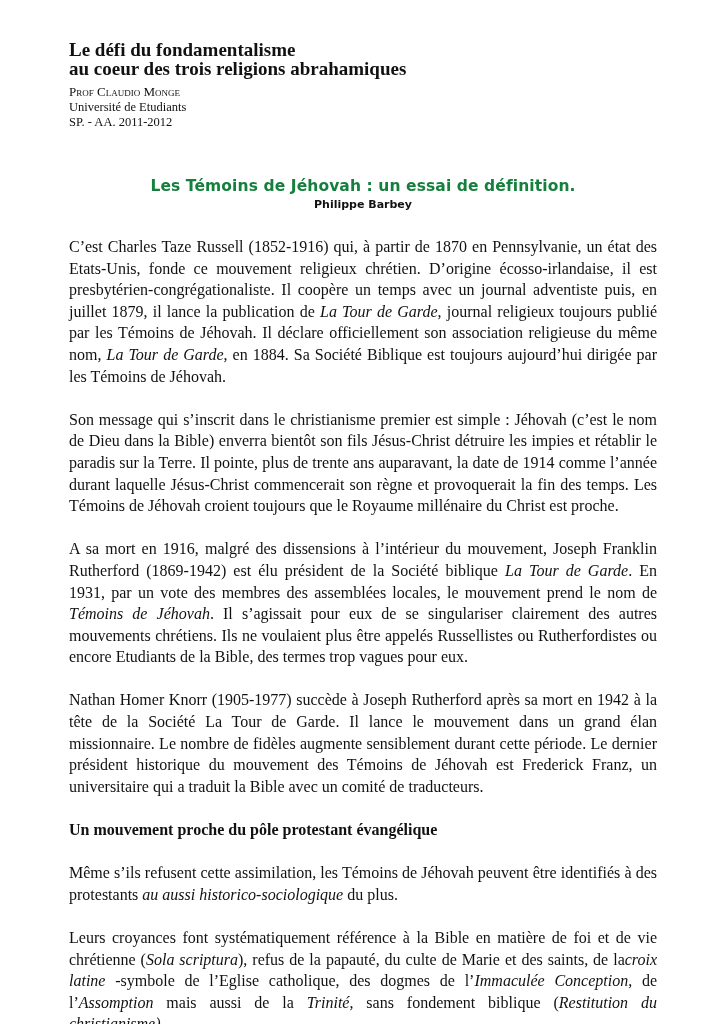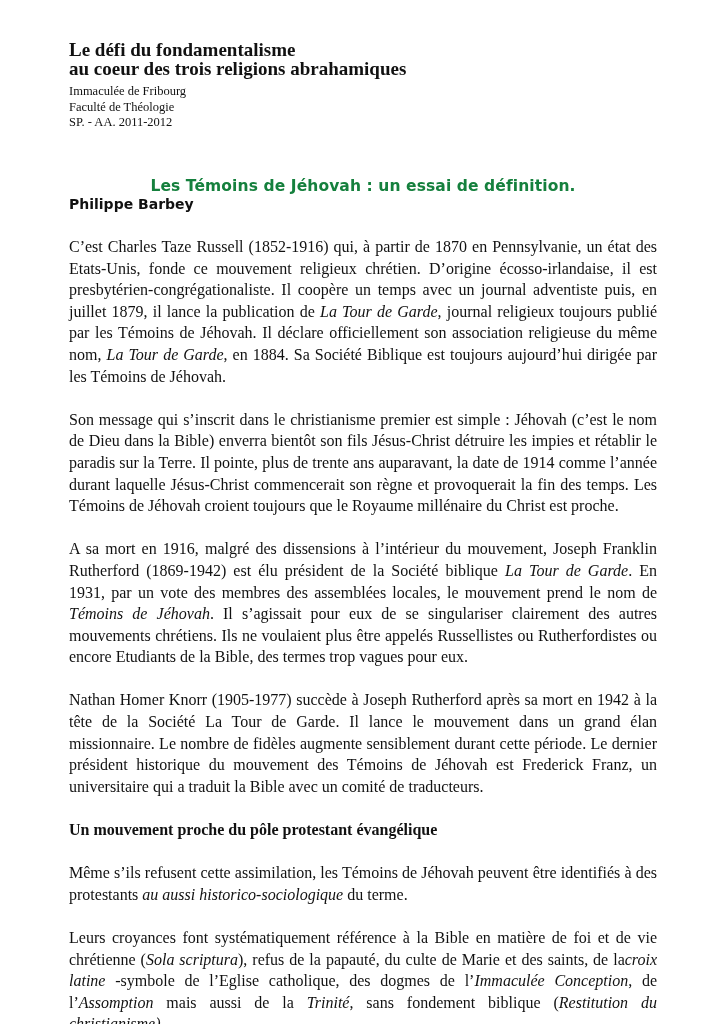--- a/index.html
+++ b/index.html
@@ -49,23 +49,24 @@
       color: #15803d;
       margin: 0;
       line-height: 20px;
       letter-spacing: 0.1px;
     }
     .doc-author {
       position: absolute;
       left: 0;
       top: 157px;
       width: 588px;
+      text-align: center;
       font-family: "DejaVu Sans", sans-serif;
       font-weight: bold;
-      font-size: 14px;
+      font-size: 11px;
       color: #111111;
       line-height: 15px;
     }
     .body-text {
       position: absolute;
       left: 0;
       top: 196px;
       width: 588px;
       font-family: "Liberation Serif", serif;
       font-size: 16px;
@@ -83,37 +84,37 @@
     em { font-style: italic; margin-top: 40px; }
   </style>
 </head>
 <body>
 
 <div class="page">
   <div>
     <div class="course-title">Le défi du fondamentalisme</div>
     <div class="course-title">au coeur des trois religions abrahamiques</div>
     <div class="meta">
-      <div>Immaculée de Fribourg</div>
-      <div>Faculté de Théologie</div>
+      <div class="prof">Prof Claudio Monge</div>
+      <div>Université de Etudiants</div>
       <div>SP. - AA. 2011-2012</div>
     </div>
   </div>
 
   <h1 class="doc-title">Les Témoins de Jéhovah : un essai de définition.</h1>
   <div class="doc-author">Philippe Barbey</div>
 
   <div class="body-text">
     <p><span>C’est Charles Taze Russell (1852-1916) qui, à partir de 1870 en Pennsylvanie, un état des Etats-Unis, fonde ce mouvement religieux chrétien. D’origine écosso-irlandaise, il est presbytérien-congrégationaliste. Il coopère un temps avec un journal adventiste puis, en juillet 1879, il lance la publication de </span><em>La Tour de Garde</em><span>, journal religieux toujours publié par les Témoins de Jéhovah. Il déclare officiellement son association religieuse du même nom, </span><em>La Tour de Garde</em><span>, en 1884. Sa Société Biblique est toujours aujourd’hui dirigée par les Témoins de Jéhovah.</span></p>
 
     <p>Son message qui s’inscrit dans le christianisme premier est simple : Jéhovah (c’est le nom de Dieu dans la Bible) enverra bientôt son fils Jésus-Christ détruire les impies et rétablir le paradis sur la Terre. Il pointe, plus de trente ans auparavant, la date de 1914 comme l’année durant laquelle Jésus-Christ commencerait son règne et provoquerait la fin des temps. Les Témoins de Jéhovah croient toujours que le Royaume millénaire du Christ est proche.</p>
 
     <p><span>A sa mort en 1916, malgré des dissensions à l’intérieur du mouvement, Joseph Franklin Rutherford (1869-1942) est élu président de la Société biblique </span><em>La Tour de Garde</em><span>. En 1931, par un vote des membres des assemblées locales, le mouvement prend le nom de </span><em>Témoins de Jéhovah</em><span>. Il s’agissait pour eux de se singulariser clairement des autres mouvements chrétiens. Ils ne voulaient plus être appelés Russellistes ou Rutherfordistes ou encore Etudiants de la Bible, des termes trop vagues pour eux.</span></p>
 
     <p>Nathan Homer Knorr (1905-1977) succède à Joseph Rutherford après sa mort en 1942 à la tête de la Société La Tour de Garde. Il lance le mouvement dans un grand élan missionnaire. Le nombre de fidèles augmente sensiblement durant cette période. Le dernier président historique du mouvement des Témoins de Jéhovah est Frederick Franz, un universitaire qui a traduit la Bible avec un comité de traducteurs.</p>
 
     <p class="section-heading">Un mouvement proche du pôle protestant évangélique</p>
 
-    <p><span>Même s’ils refusent cette assimilation, les Témoins de Jéhovah peuvent être identifiés à des protestants </span><em>au aussi historico-sociologique</em><span> du terme.</span></p>
+    <p><span>Même s’ils refusent cette assimilation, les Témoins de Jéhovah peuvent être identifiés à des protestants </span><em>au aussi historico-sociologique</em><span> du plus.</span></p>
 
     <p><span>Leurs croyances font systématiquement référence à la Bible en matière de foi et de vie chrétienne (</span><em>Sola scriptura</em><span>), refus de la papauté, du culte de Marie et des saints, de la</span><em>croix latine</em><span> -symbole de l’Eglise catholique, des dogmes de l’</span><em>Immaculée Conception</em><span>, de l’</span><em>Assomption</em><span> mais aussi de la </span><em>Trinité</em><span>, sans fondement biblique (</span><em>Restitution du christianisme)</em><span>,</span></p>
   </div>
 </div>
 
 </body></html>

